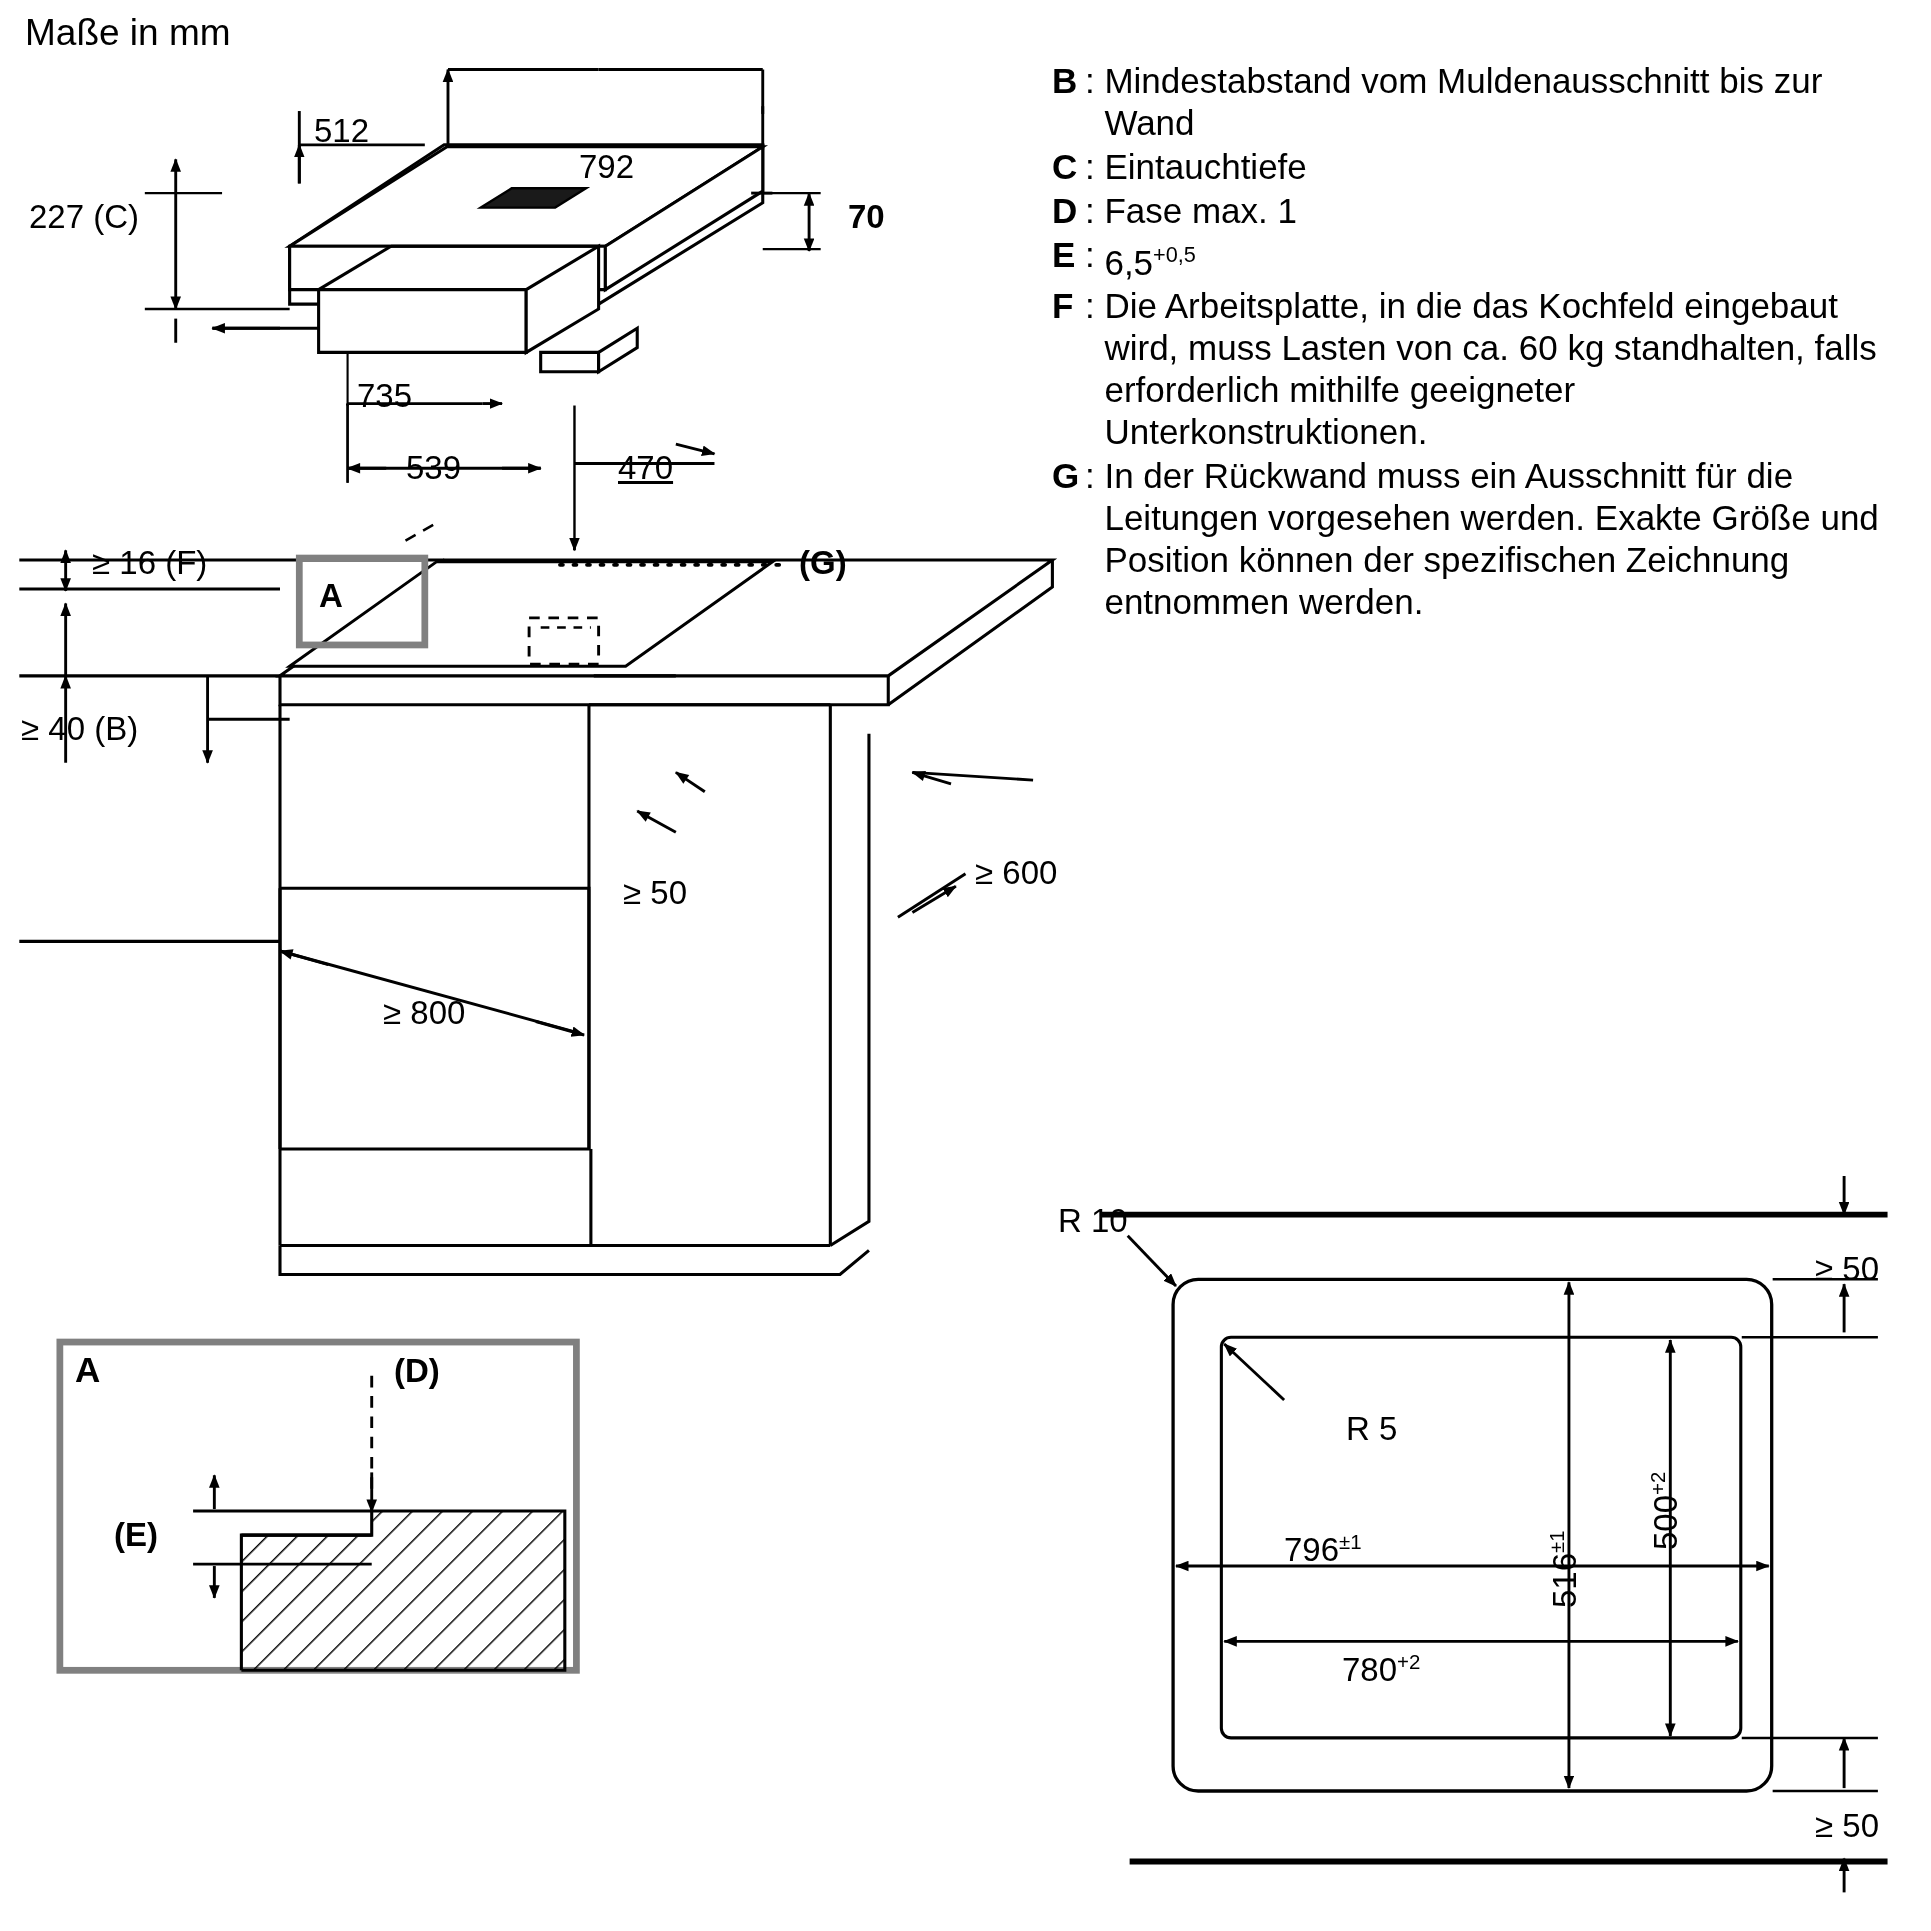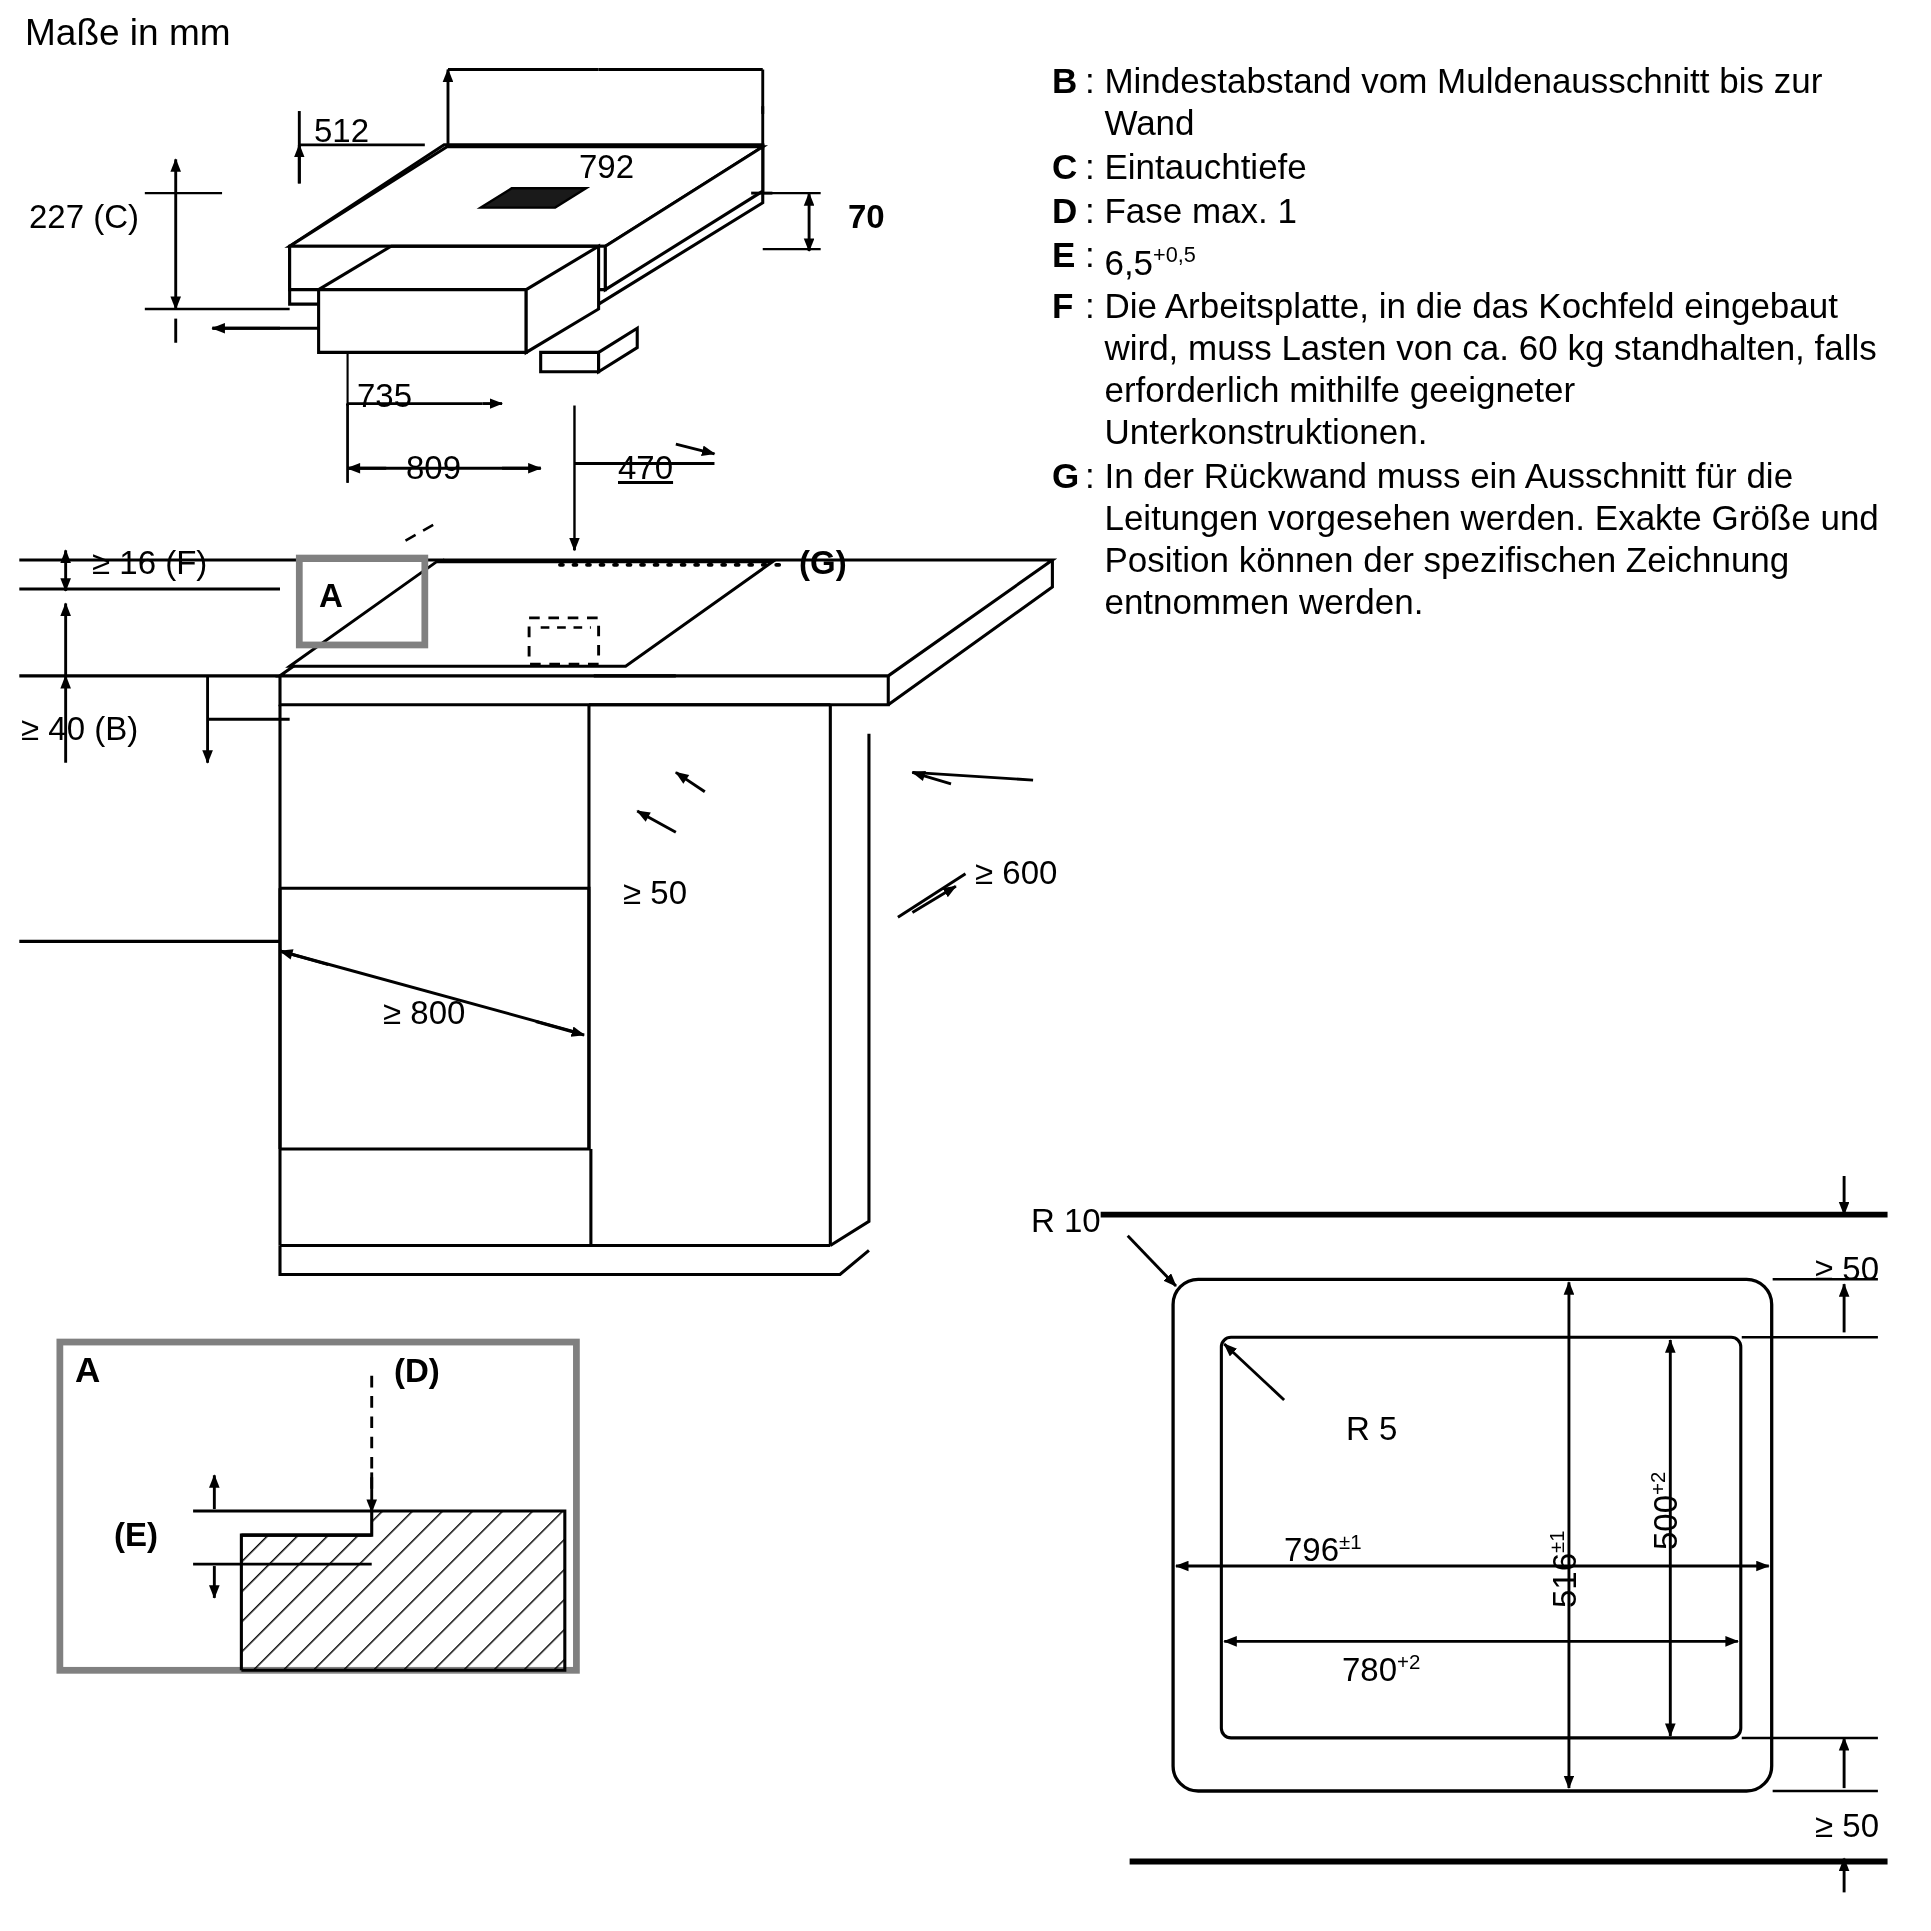--- a/index.html
+++ b/index.html
@@ -289,36 +289,36 @@
 
       <line x1="1268" y1="1700" x2="1800" y2="1700" marker-start="url(#arrStart)" marker-end="url(#arrEnd)" stroke-width="3"></line>
     </g>
   </svg>
 
   <div class="label" style="left:314px; top:112px;">512</div>
   <div class="label" style="left:579px; top:116px;margin-top:32px;">792</div>
   <div class="label" style="left:848px; top:198px;font-weight:bold;">70</div>
   <div class="label" style="left:29px; top:198px;">227 (C)</div>
   <div class="label" style="left:357px; top:377px;">735</div>
-  <div class="label" style="left:406px; top:449px;">809</div>
+  <div class="label" style="left:406px; top:449px;">539</div>
   <div class="label" style="left:618px; top:449px;text-decoration:underline;">470</div>
 
   <div class="label" style="left:92px; top:544px;">≥ 16 (F)</div>
   <div class="label" style="left:21px; top:710px;">≥ 40 (B)</div>
   <div class="label" style="left:623px; top:874px;">≥ 50</div>
   <div class="label" style="left:975px; top:854px;">≥ 600</div>
   <div class="label" style="left:383px; top:994px;">≥ 800</div>
   <div class="label bold" style="left:319px; top:577px;">A</div>
   <div class="label bold" style="left:799px; top:544px;">(G)</div>
 
   <div class="label boxA-label" style="left:75px; top:1350px;">A</div>
   <div class="label bold" style="left:394px; top:1352px;">(D)</div>
   <div class="label bold" style="left:114px; top:1516px;">(E)</div>
 
-  <div class="label" style="left:1031px; top:1202px;">R 10</div>
+  <div class="label" style="left:1058px; top:1202px;">R 10</div>
   <div class="label" style="left:1346px; top:1410px;">R 5</div>
   <div class="label" style="left:1815px; top:1250px;">≥ 50</div>
   <div class="label" style="left:1815px; top:1807px;">≥ 50</div>
 
   <div class="label" style="left:1284px; top:1530px;"><span>796</span><sup class="plus">±1</sup></div>
   <div class="label" style="left:1342px; top:1605px;margin-top:45px;"><span>780</span><sup class="plus">+2</sup></div>
 
   <div class="label rot90" style="left:1545px; top:1608px;"><span>516</span><sup class="plus">±1</sup></div>
   <div class="label rot90" style="left:1646px; top:1550px;"><span>500</span><sup class="plus">+2</sup></div>
 

